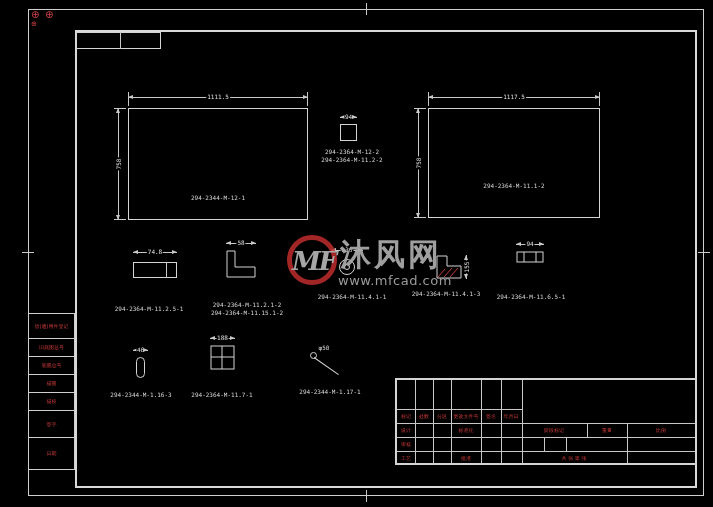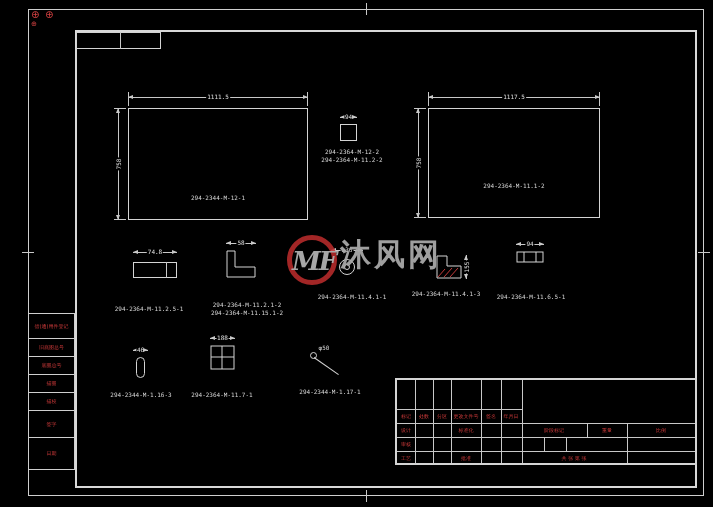--- a/index.html
+++ b/index.html
@@ -162,20 +162,21 @@
 
   <div class="circle" style="left:310px;top:352px;width:7px;height:7px"></div>
   <div class="abs" style="left:314px;top:357px;width:30px;height:1px;background:#d4d4d4;transform:rotate(35deg);transform-origin:left center"></div>
   <div class="plabel" style="left:324px;top:344px">φ50</div>
   <div class="plabel" style="left:330px;top:388px">294-2344-M-1.17-1</div>
 
   <div id="wm">
     <div class="ring"></div>
     <div class="mf">MF</div>
     <div class="nm">沐风网</div>
+    <div class="url">www.mfcad.com</div>
   </div>
 
   <div class="abs" style="left:28px;top:313px;width:47px;height:157px">
     <div class="strip-row" style="top:0;height:26px">
         <span>借(通)用件登记</span>
       </div>
     <div class="strip-row" style="top:25px;height:19px">
         <span>旧底图总号</span>
       </div>
     <div class="strip-row" style="top:43px;height:19px">

